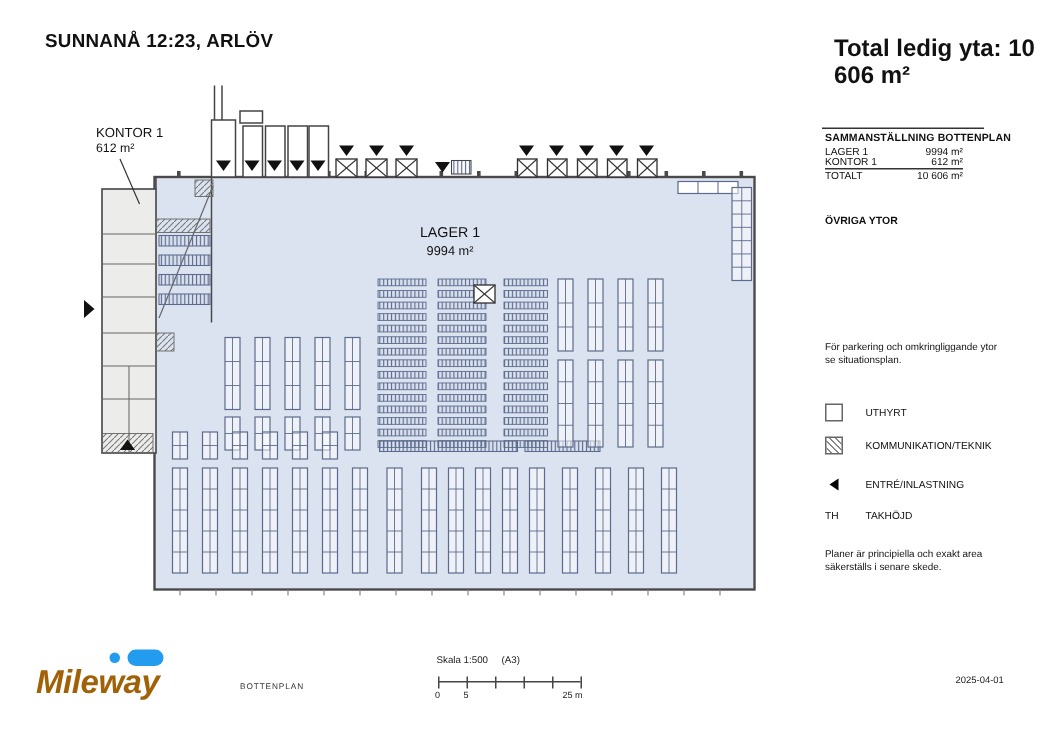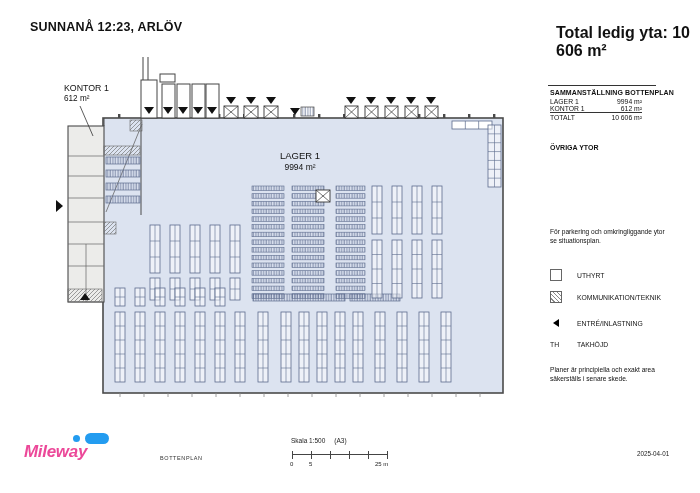--- a/index.html
+++ b/index.html
@@ -31,22 +31,22 @@
   .leg{position:absolute;left:2px;display:flex;align-items:center;height:14px;}
   .leg0{top:186px;} .leg1{top:208px;} .leg2{top:234px;} .leg3{top:255px;}
   .leg .swc{width:27px;display:flex;align-items:center;}
   .sw{width:12px;height:12px;border:1px solid #666;background:#fff;box-sizing:border-box;}
   .sw-hatch{background:repeating-linear-gradient(45deg,#fff 0 2px,#8a8a8a 2px 3px);}
   .sw-arrow{width:0;height:0;border-top:4px solid transparent;border-bottom:4px solid transparent;
             border-right:6.5px solid #000;margin-left:3px;}
   .sw-abbr{font-size:6.8px;}
   
   .brand{left:24px;top:429px;width:100px;height:38px;}
-  .brand-word{position:absolute;left:0;top:13px;font-size:17px;font-weight:bold;font-style:italic;
-              color:#ec4899;letter-spacing:-.3px;}
+  .brand-word{position:absolute;left:0;top:13px;font-size:22px;font-weight:bold;font-style:italic;
+              color:#a16207;letter-spacing:-.3px;}
   .brand-dot{position:absolute;left:49px;top:6px;width:7px;height:7px;border-radius:50%;background:#239cf0;}
   .brand-pill{position:absolute;left:61px;top:4px;width:24px;height:11px;border-radius:6px;background:#239cf0;}
   .doc-type{left:160px;top:455px;font-size:5.5px;letter-spacing:.6px;color:#333;}
   .scale{left:291px;top:437px;width:110px;font-size:6.5px;color:#222;}
   .scale .paper{margin-left:9px;}
   .ruler{position:absolute;left:1px;top:17px;width:95px;border-top:1px solid #444;}
   .tick{position:absolute;top:-4px;width:1px;height:8px;background:#444;}
   .rlab{position:absolute;top:6px;font-size:6px;white-space:nowrap;}
   .date{left:637px;top:450px;font-size:6.3px;color:#222;}
 </style>

